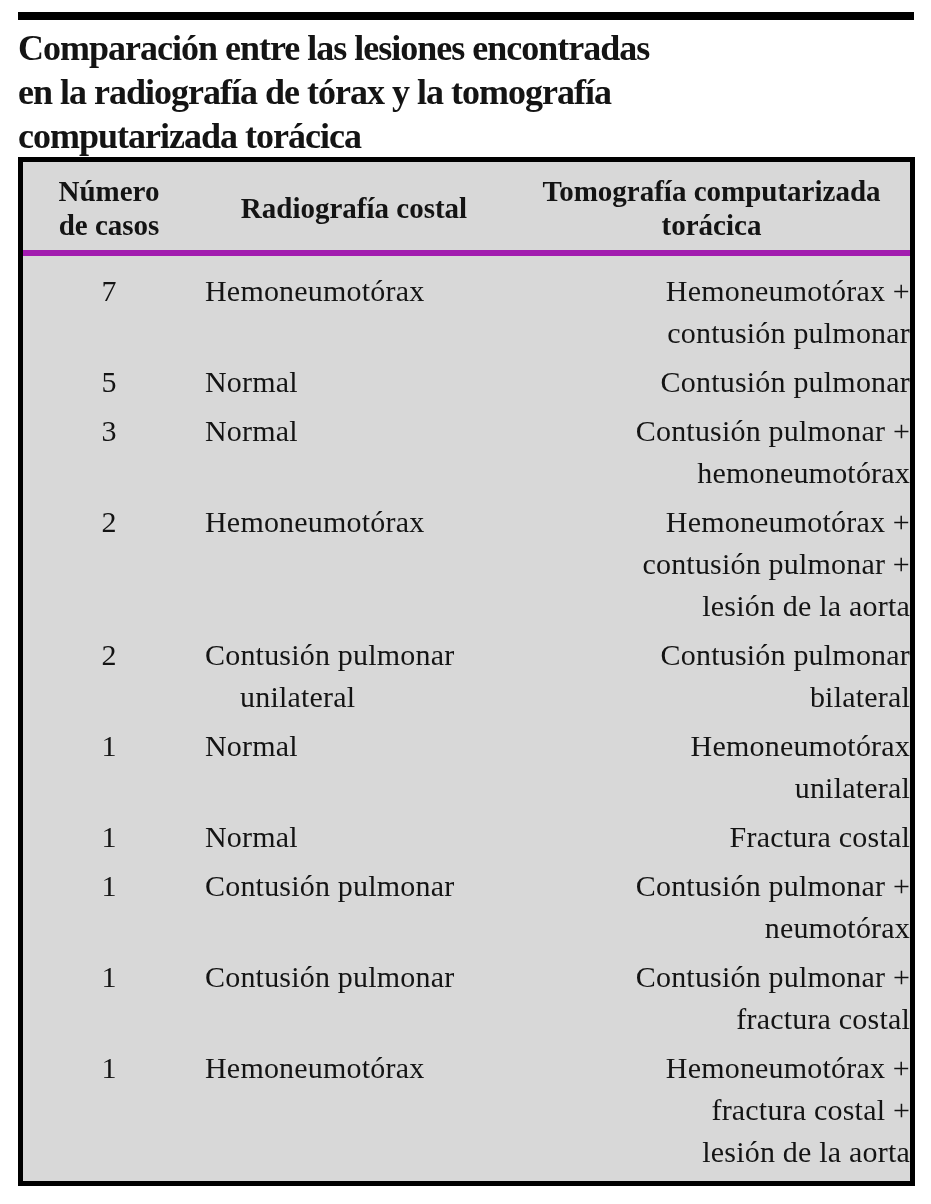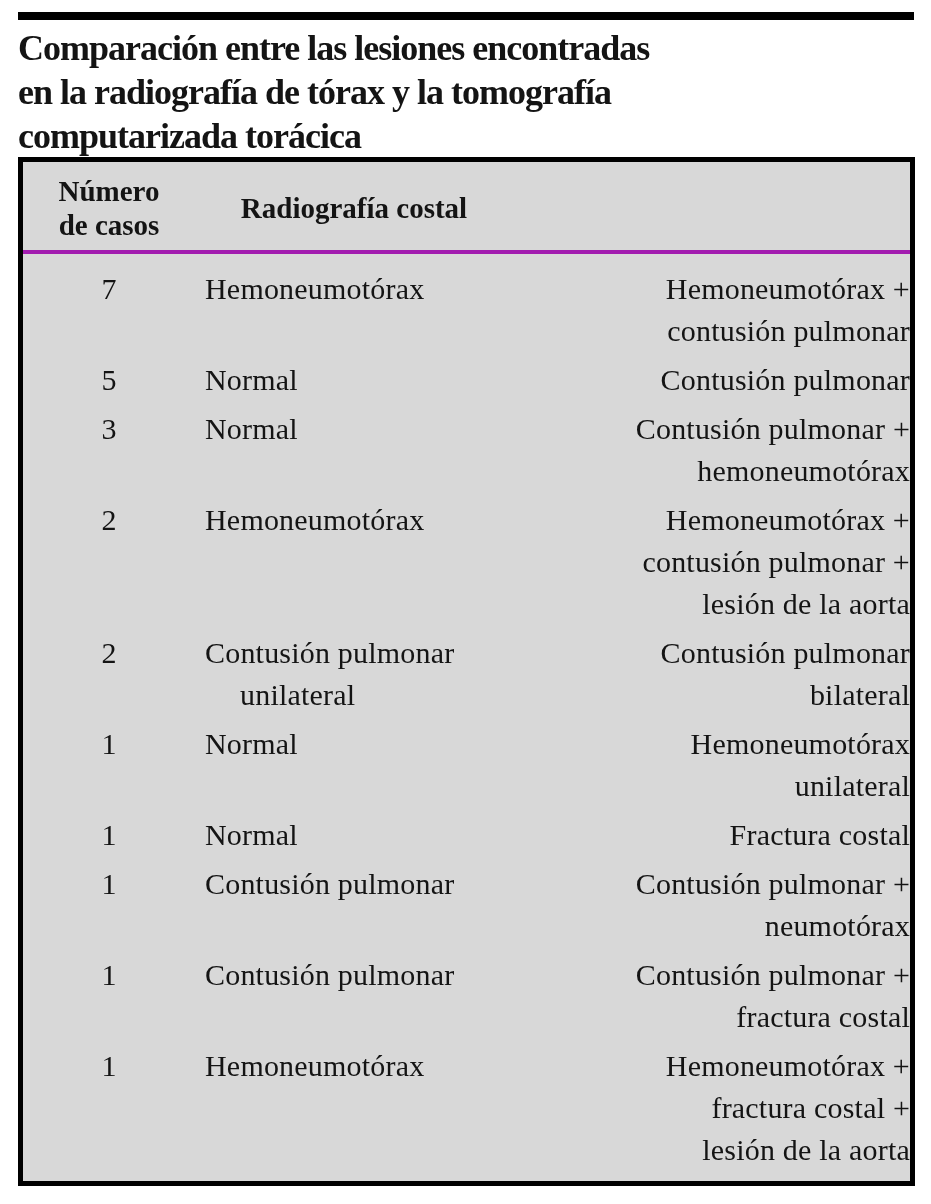--- a/index.html
+++ b/index.html
@@ -33,21 +33,21 @@
   }
   .datatable {
     position: absolute; left: 18px; top: 157px;
     width: 897px; height: 1029px;
     background: #d8d8d8;
     border: 5px solid #000;
     box-sizing: border-box;
   }
   .thead {
     display: grid; grid-template-columns: 172px 318px 1fr;
-    border-bottom: 4px solid #a21caf;
+    border-bottom: 6px solid #a21caf;
     height: 85px; align-items: center;
     padding-top: 3px; box-sizing: content-box;
   }
   .th {
     font-weight: bold; font-size: 29px; line-height: 34px;
     text-align: center; white-space: pre-line;
   }
   .tbody { padding-top: 14px; }
   .tr {
     display: grid; grid-template-columns: 172px 318px 1fr;
@@ -67,20 +67,22 @@
   <h1 class="title-text">Comparación entre las lesiones encontradas
 en la radiografía de tórax y la tomografía
 computarizada torácica</h1>
 </div>
 
 <div class="datatable">
   <div class="thead">
     <div class="th th-n">Número
 de casos</div>
     <div class="th th-rx">Radiografía costal</div>
+    <div class="th th-tc">Tomografía computarizada
+torácica</div>
   </div>
   <div class="tbody" id="tbody">
   <div class="tr">
     <div class="td td-n">7</div>
     <div class="td td-rx">Hemoneumotórax</div>
     <div class="td td-tc">Hemoneumotórax +
 contusión pulmonar</div>
   </div>
 
   <div class="tr">

